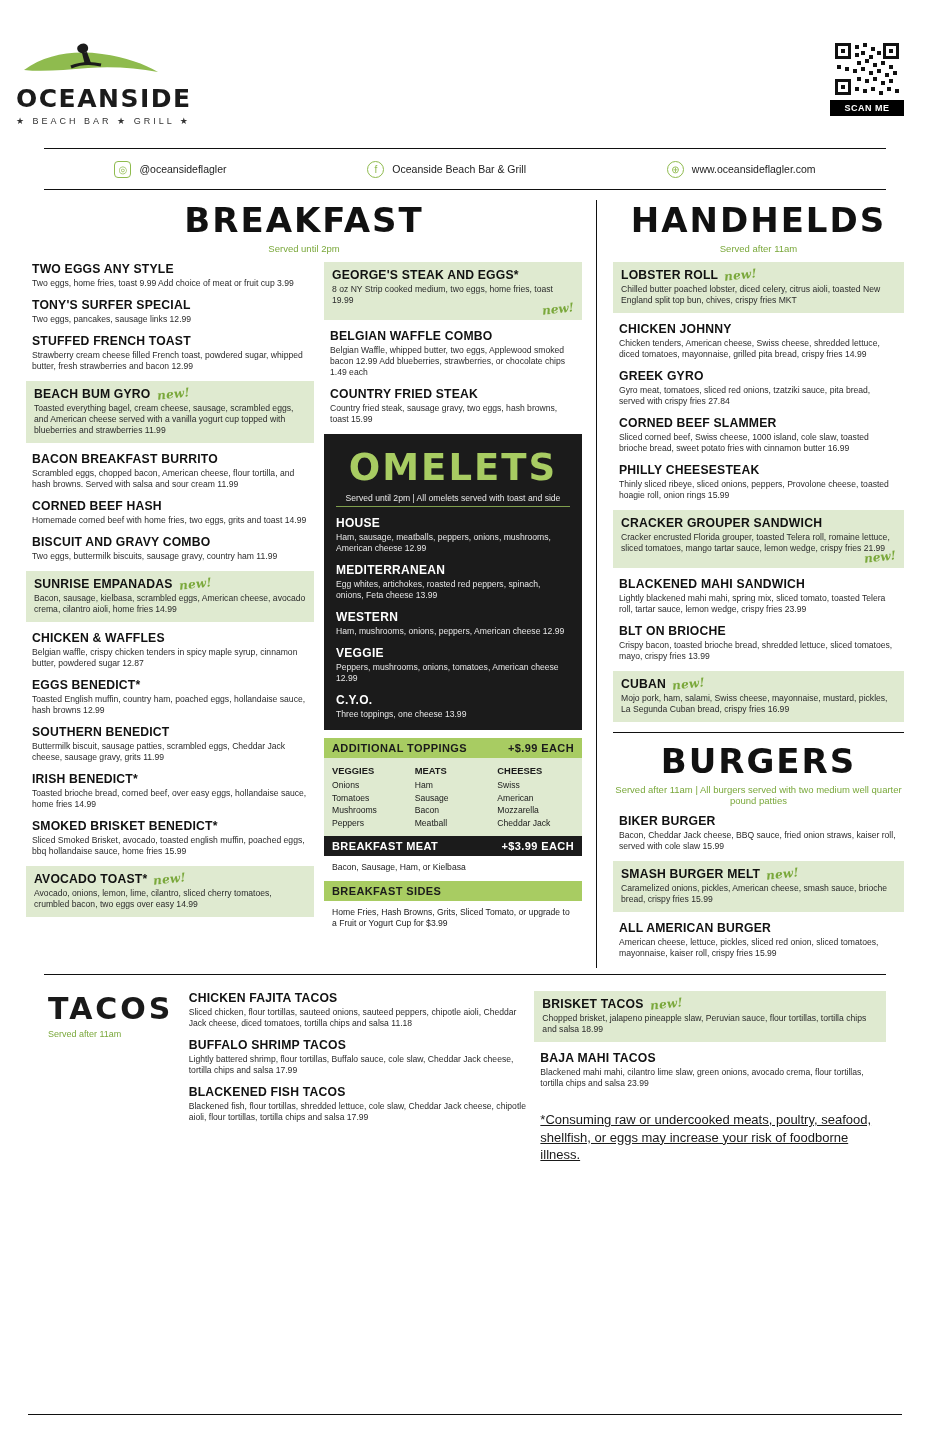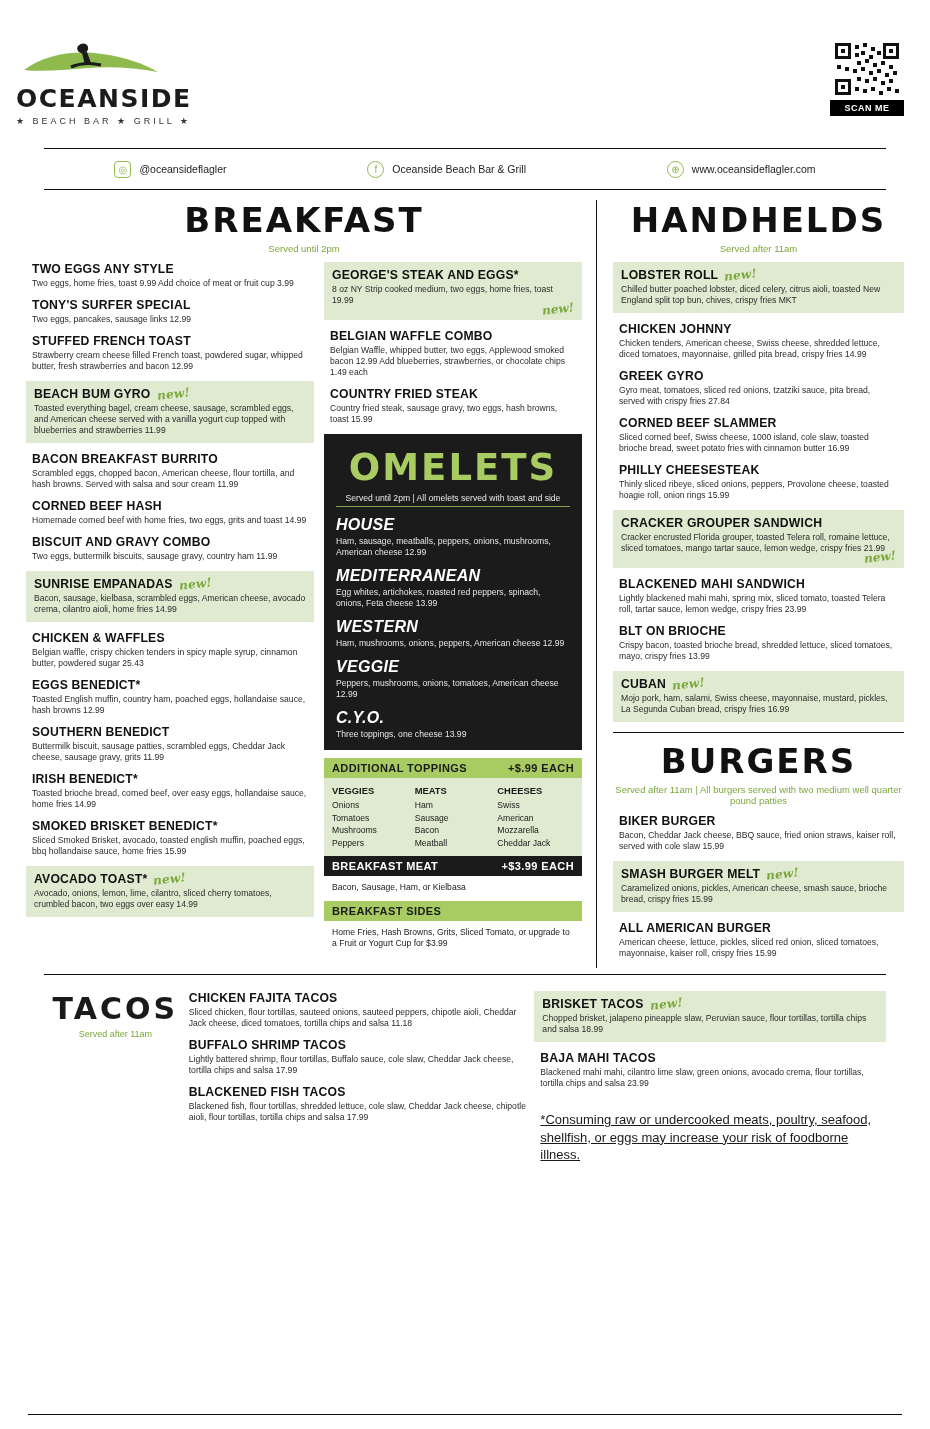--- a/index.html
+++ b/index.html
@@ -59,38 +59,38 @@
     font-family: "DejaVu Serif", serif; font-style: italic; font-weight: bold;
     font-size: 12px; color: #7aa83b; transform: rotate(-6deg); display: inline-block;
   }
   .newtag.abs { position: absolute; right: 8px; bottom: 4px; }
 
   
   .omelets { background: #1b1b1b; color: #fff; padding: 12px 12px 10px 12px; margin-top: 4px; }
   .omelets h2 { font-family: "DejaVu Sans", sans-serif; font-size: 37px; letter-spacing: 2px; color: #a8cc62; text-align: center; font-weight: bold; }
   .omelets-sub { text-align: center; font-size: 8.6px; color: #e8e8e8; margin-top: 4px; line-height: 1.3; padding-bottom: 2px; border-bottom: 1px solid #7f9f4d; }
   .om-item { margin-top: 9px; }
-  .om-name { font-weight: bold; font-size: 16px; letter-spacing: .3px; font-style: italic; }
+  .om-name { font-weight: bold; font-size: 12px; letter-spacing: .3px; }
   .om-desc { font-size: 8.6px; line-height: 1.28; color: #e6e6e6; margin-top: 2px; }
 
   .bar-green { background: #a8cc62; color: #1b1b1b; font-weight: bold; font-size: 11px; letter-spacing: .4px; padding: 4px 8px; display: flex; justify-content: space-between; margin-top: 8px; }
   .bar-dark { background: #1b1b1b; color: #fff; font-weight: bold; font-size: 11px; letter-spacing: .4px; padding: 4px 8px; display: flex; justify-content: space-between; margin-top: 0; }
   .topping-grid { display: flex; background: #dfead0; padding: 7px 8px; gap: 6px; }
   .tg-col { flex: 1; }
   .tg-head { font-weight: bold; font-size: 9.4px; margin-bottom: 3px; }
   .tg-li { font-size: 8.6px; line-height: 1.45; }
   .plain-box { background: #dfead0; padding: 5px 8px; font-size: 8.8px; }
   .plain-box.white { background: #fff; border: none; padding: 6px 8px; font-size: 8.6px; line-height: 1.3; }
 
   
   .divider { border-top: 1px solid #111; margin: 10px 0 8px 0; }
 
   
   .tacos-wrap { border-top: 1px solid #111; margin: 6px 28px 0 28px; padding-top: 16px; display: flex; }
-  .tacos-label { width: 140px; padding-left: 4px; text-align: center; }
+  .tacos-label { width: 140px; padding-left: 4px; }
   .tacos-label h2 { font-family: "DejaVu Sans", sans-serif; font-weight: bold; font-size: 30px; letter-spacing: 3px; }
   .tacos-label .sub { font-size: 9px; color: #7aa83b; margin-top: 3px; }
   .tacos-col { width: 355px; }
   .footnote { font-size: 13px; line-height: 1.35; margin-top: 22px; padding: 0 6px; text-decoration: underline; }
   .bottom-rule { position: absolute; left: 28px; right: 28px; bottom: 14px; border-top: 1px solid #111; }
 </style>
 </head>
 <body>
 
 <div class="page">
@@ -232,21 +232,21 @@
             <div class="item-name">
                 <span>SUNRISE EMPANADAS</span>
                 <span class="newtag">new!</span>
               </div>
             <div class="item-desc">Bacon, sausage, kielbasa, scrambled eggs, American cheese,  avocado crema, cilantro aioli, home fries  14.99</div>
           </div>
           <div class="item">
             <div class="item-name">
                 <span>CHICKEN &amp; WAFFLES</span>
               </div>
-            <div class="item-desc">Belgian waffle, crispy chicken tenders in spicy maple syrup, cinnamon butter, powdered sugar  25.43</div>
+            <div class="item-desc">Belgian waffle, crispy chicken tenders in spicy maple syrup, cinnamon butter, powdered sugar  12.87</div>
           </div>
           <div class="item">
             <div class="item-name">
                 <span>EGGS BENEDICT*</span>
               </div>
             <div class="item-desc">Toasted English muffin, country ham, poached eggs, hollandaise sauce, hash browns  12.99</div>
           </div>
           <div class="item">
             <div class="item-name">
                 <span>SOUTHERN BENEDICT</span>

